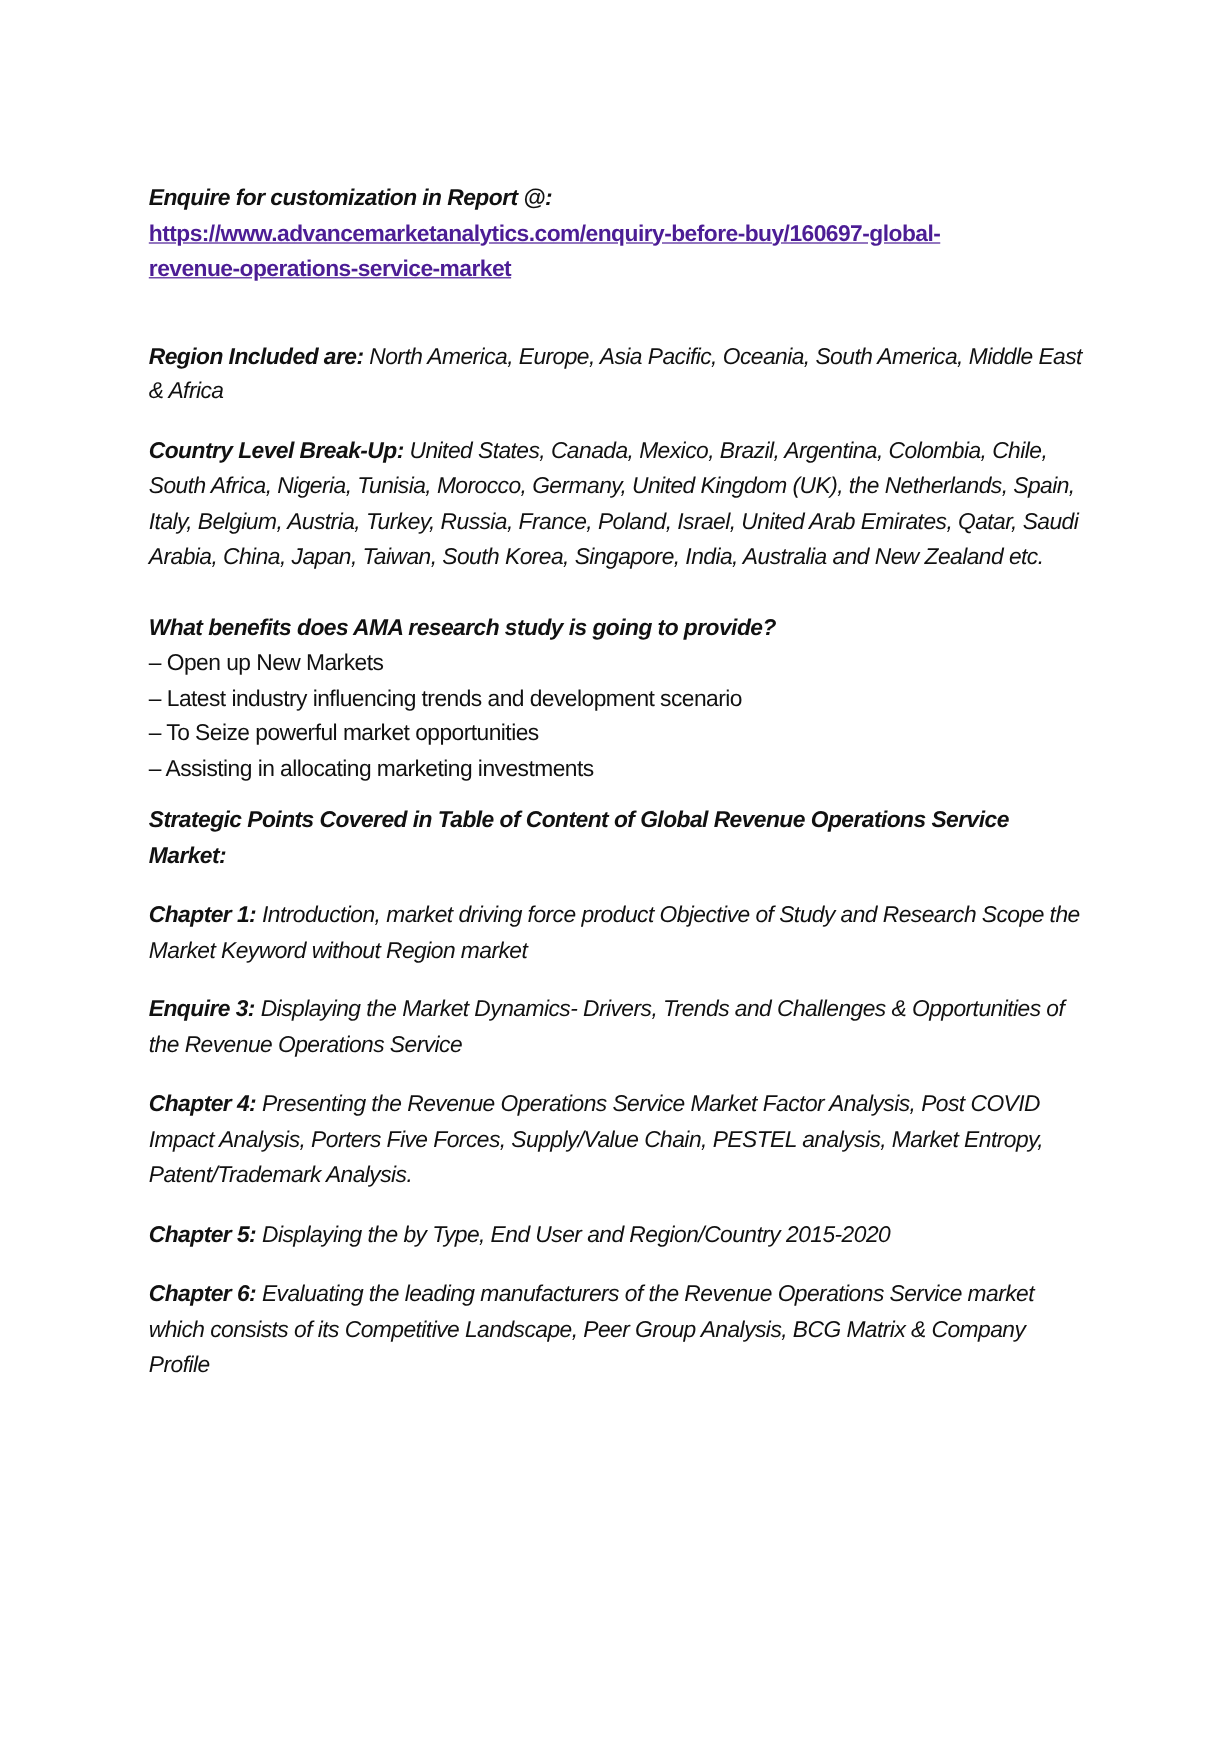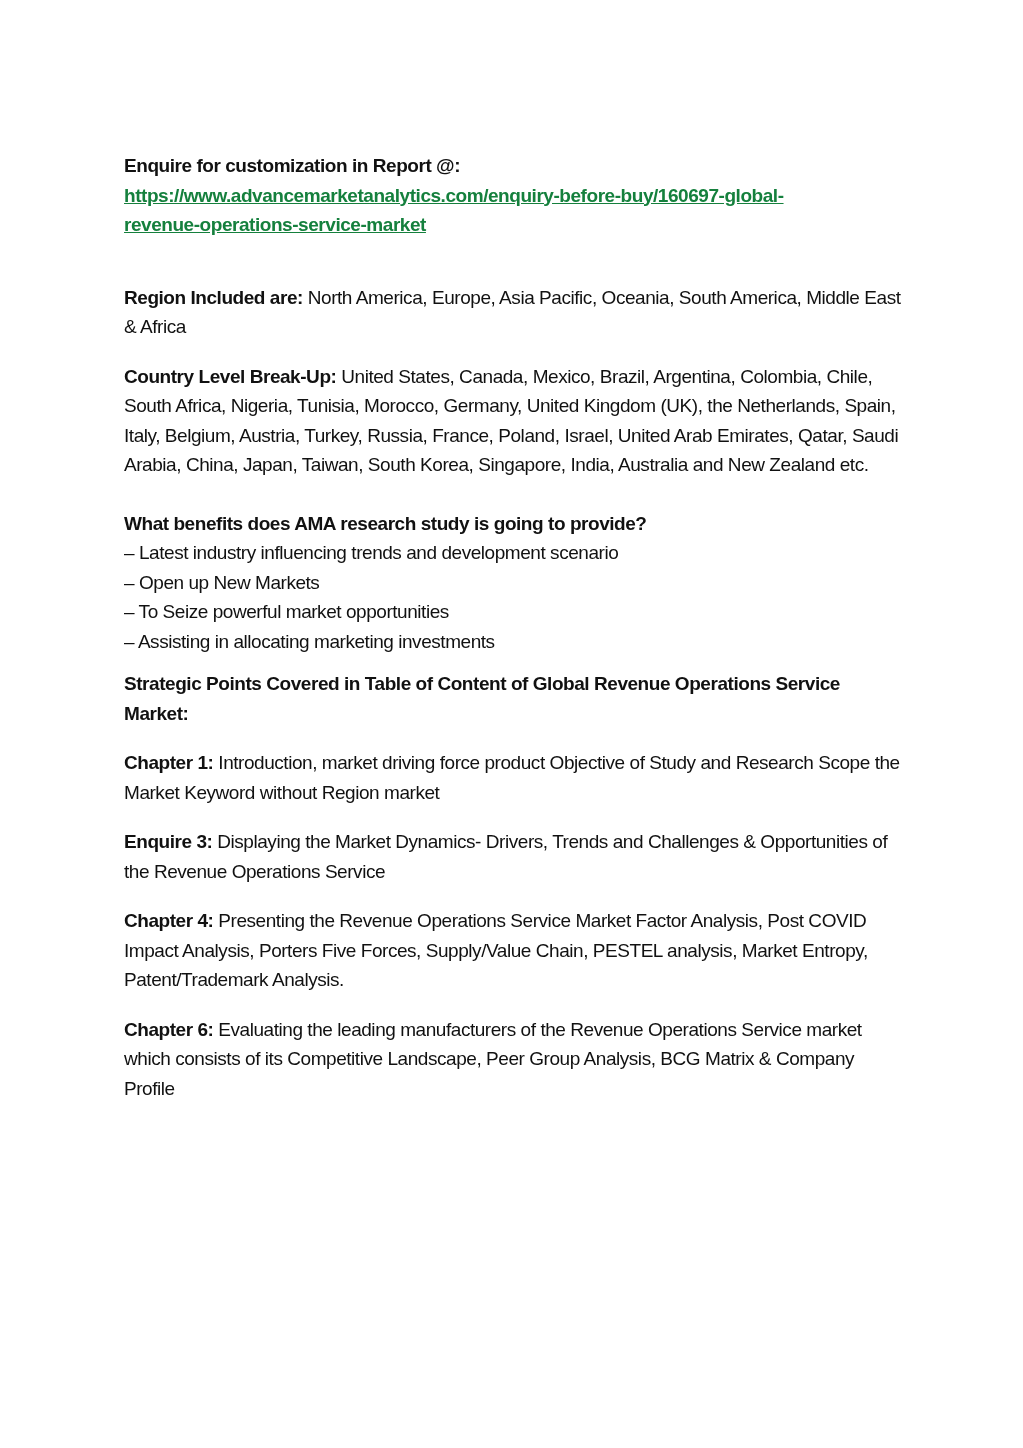--- a/index.html
+++ b/index.html
@@ -19,27 +19,27 @@
       position: absolute;
       left: 124px;
       top: 151px;
       width: 780px;
       font-size: 19px;
       line-height: 29.5px;
       letter-spacing: -0.45px;
     }
     .b { font-weight: bold; }
     .link {
-      color: #15803d;
+      color: #4c1d95;
       text-decoration: underline;
       font-weight: bold;
       display: block;
       cursor: pointer;
     }
-    p { margin: 0; }
+    p { margin: 0; font-style: italic; }
     .sec-gap-lg { margin-top: 43px; }
     .sec-gap-sm { margin-top: 20px; }
     .list-item { display: block; }
   </style>
 </head>
 <body>
 
 <div class="page">
 
   <p class="b">Enquire for customization in Report @:</p>
@@ -51,34 +51,37 @@
   <p class="sec-gap-lg">
     <span class="b">Region Included are:</span><span> North America, Europe, Asia Pacific, Oceania, South America, Middle East &amp; Africa</span>
   </p>
 
   <p class="sec-gap-sm">
     <span class="b">Country Level Break-Up:</span><span> United States, Canada, Mexico, Brazil, Argentina, Colombia, Chile, South Africa, Nigeria, Tunisia, Morocco, Germany, United Kingdom (UK), the Netherlands, Spain, Italy, Belgium, Austria, Turkey, Russia, France, Poland, Israel, United Arab Emirates, Qatar, Saudi Arabia, China, Japan, Taiwan, South Korea, Singapore, India, Australia and New Zealand etc.</span>
   </p>
 
   <div class="sec-gap-lg" style="margin-top:29px;">
     <p class="b">What benefits does AMA research study is going to provide?</p>
+    <span class="list-item">– Open up New Markets</span>
     <span class="list-item">– Latest industry influencing trends and development scenario</span>
-    <span class="list-item">– Open up New Markets</span>
     <span class="list-item">– To Seize powerful market opportunities</span>
     <span class="list-item">– Assisting in allocating marketing investments</span>
   </div>
 
   <p class="b" style="margin-top:13px;">Strategic Points Covered in Table of Content of Global Revenue Operations Service Market:</p>
 
   <p class="sec-gap-sm">
     <span class="b">Chapter 1:</span><span> Introduction, market driving force product Objective of Study and Research Scope the Market Keyword without Region market</span>
   </p>
   <p class="sec-gap-sm">
     <span class="b">Enquire 3:</span><span> Displaying the Market Dynamics- Drivers, Trends and Challenges &amp; Opportunities of the Revenue Operations Service</span>
   </p>
   <p class="sec-gap-sm">
     <span class="b">Chapter 4:</span><span> Presenting the Revenue Operations Service Market Factor Analysis, Post COVID Impact Analysis, Porters Five Forces, Supply/Value Chain, PESTEL analysis, Market Entropy, Patent/Trademark Analysis.</span>
   </p>
   <p class="sec-gap-sm">
+    <span class="b">Chapter 5:</span><span> Displaying the by Type, End User and Region/Country 2015-2020</span>
+  </p>
+  <p class="sec-gap-sm">
     <span class="b">Chapter 6:</span><span> Evaluating the leading manufacturers of the Revenue Operations Service market which consists of its Competitive Landscape, Peer Group Analysis, BCG Matrix &amp; Company Profile</span>
   </p>
 
 </div>
 
 </body></html>

